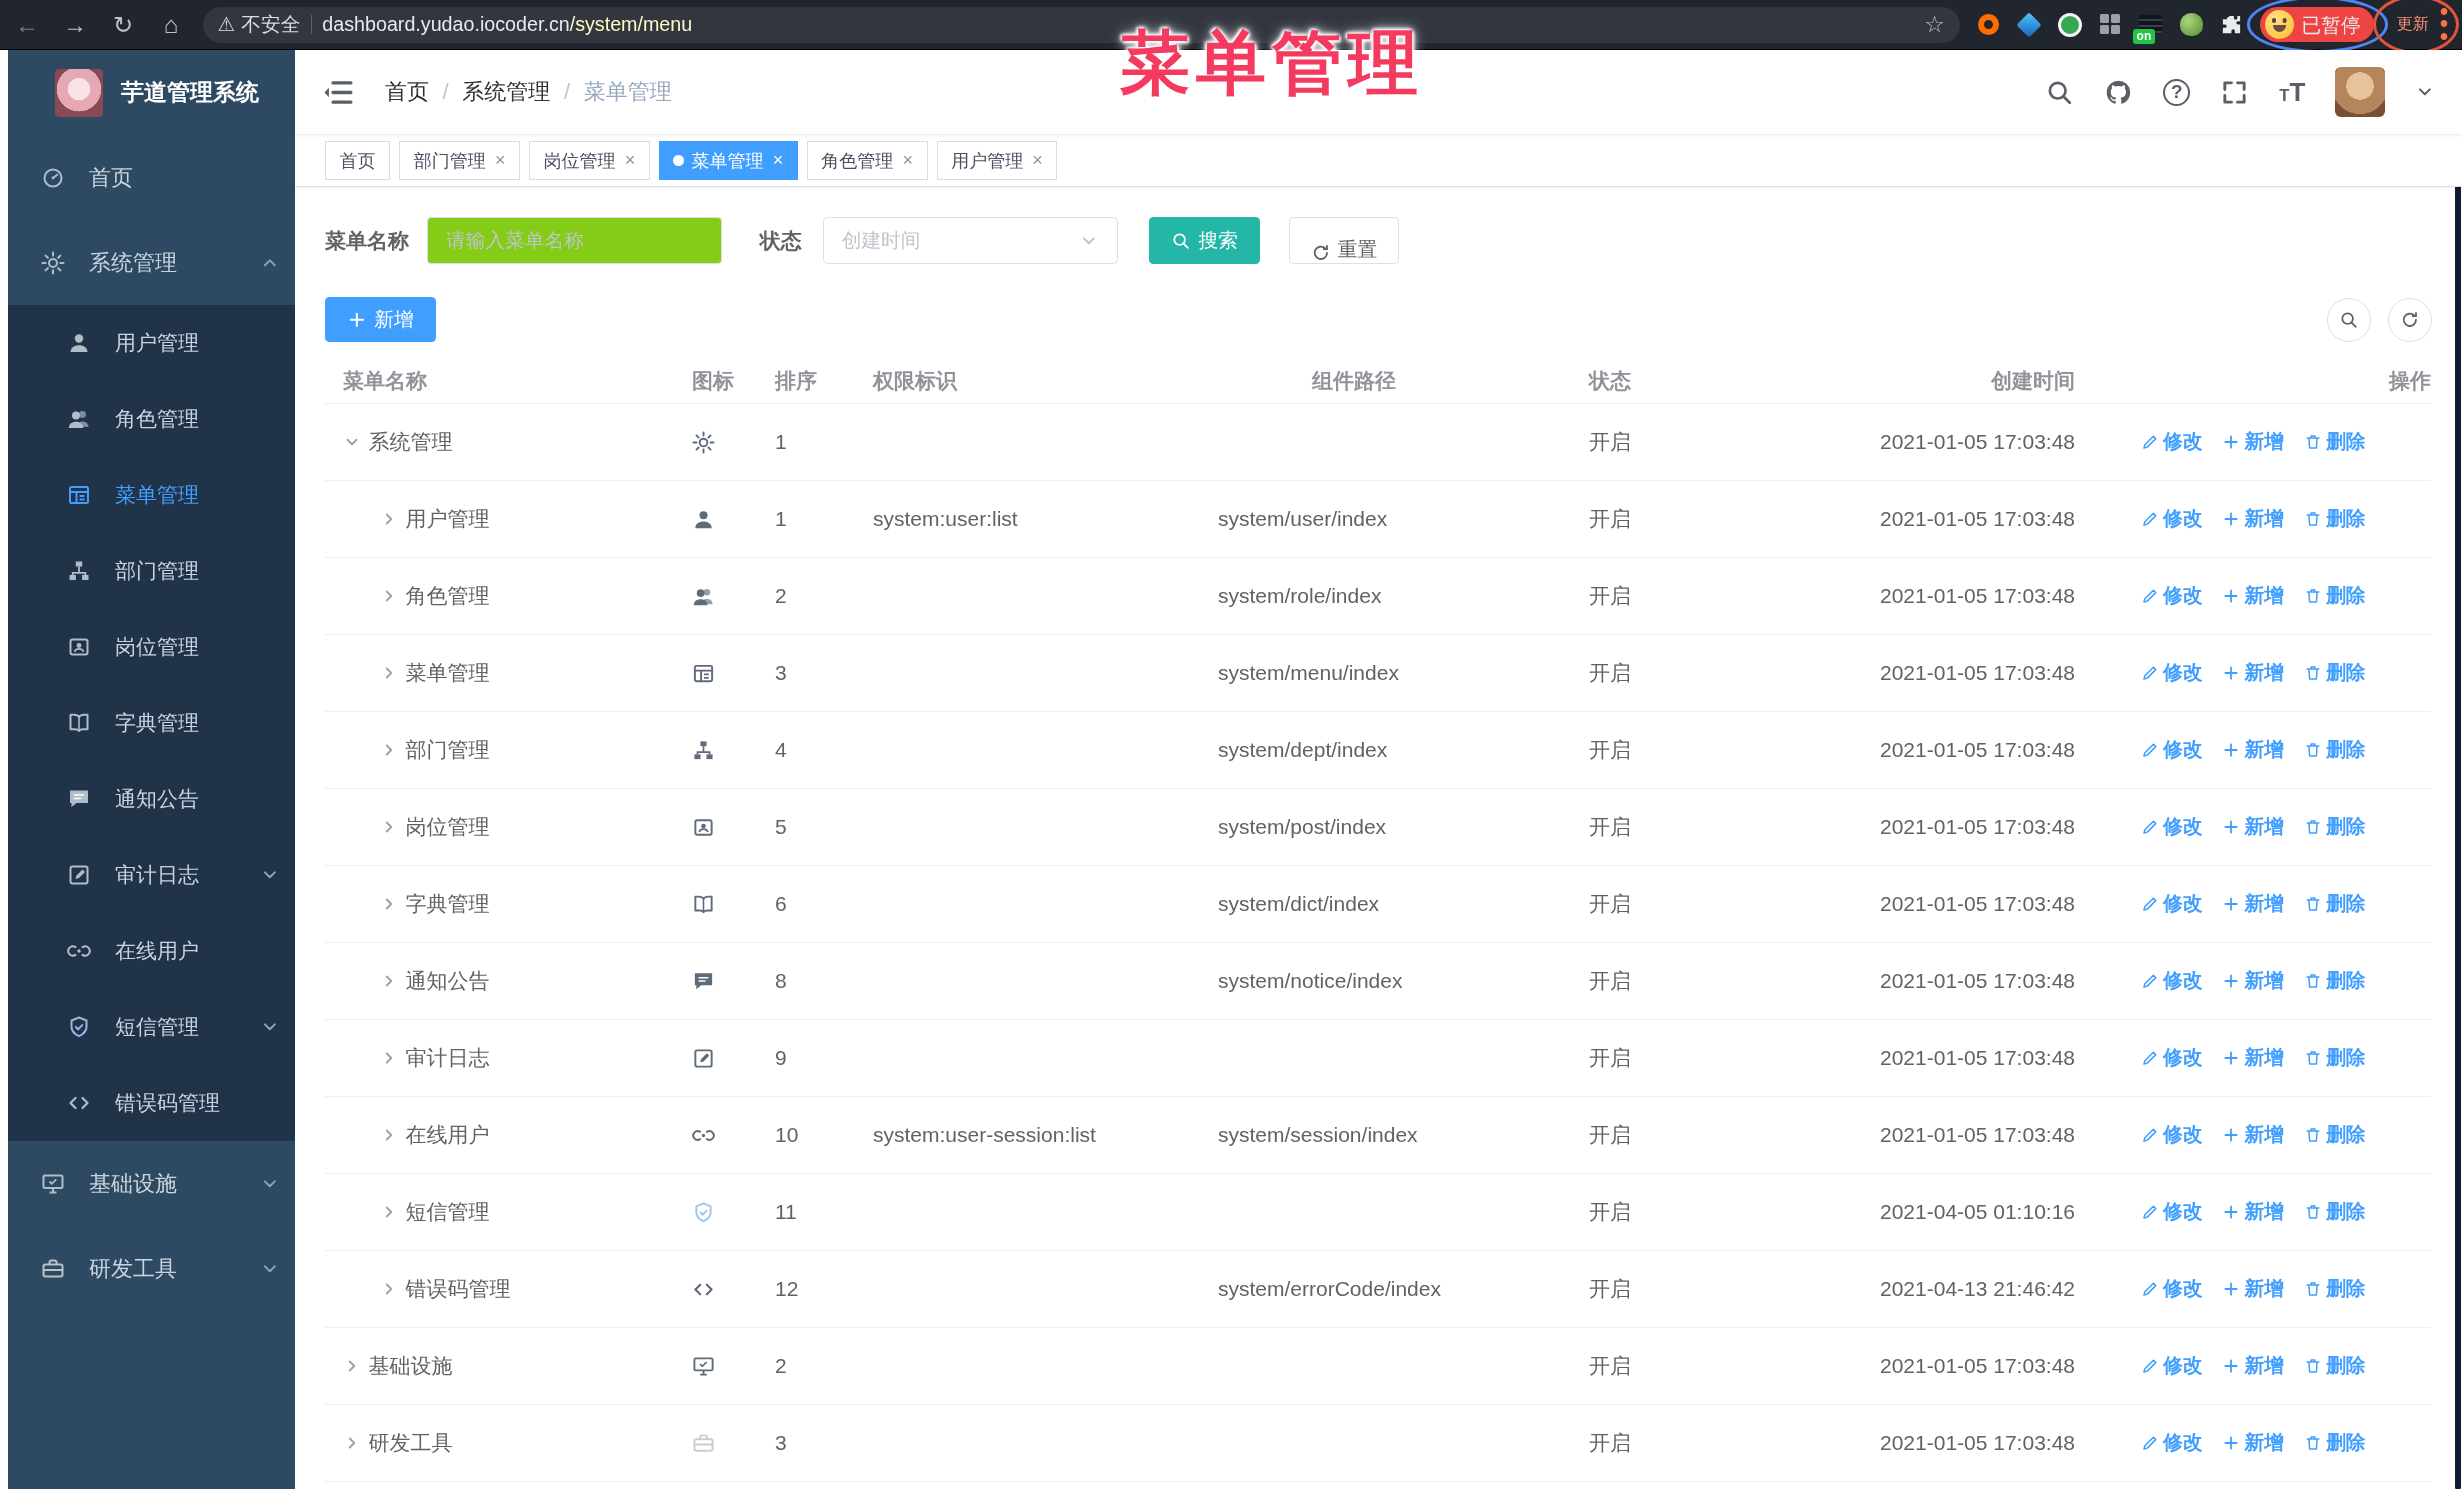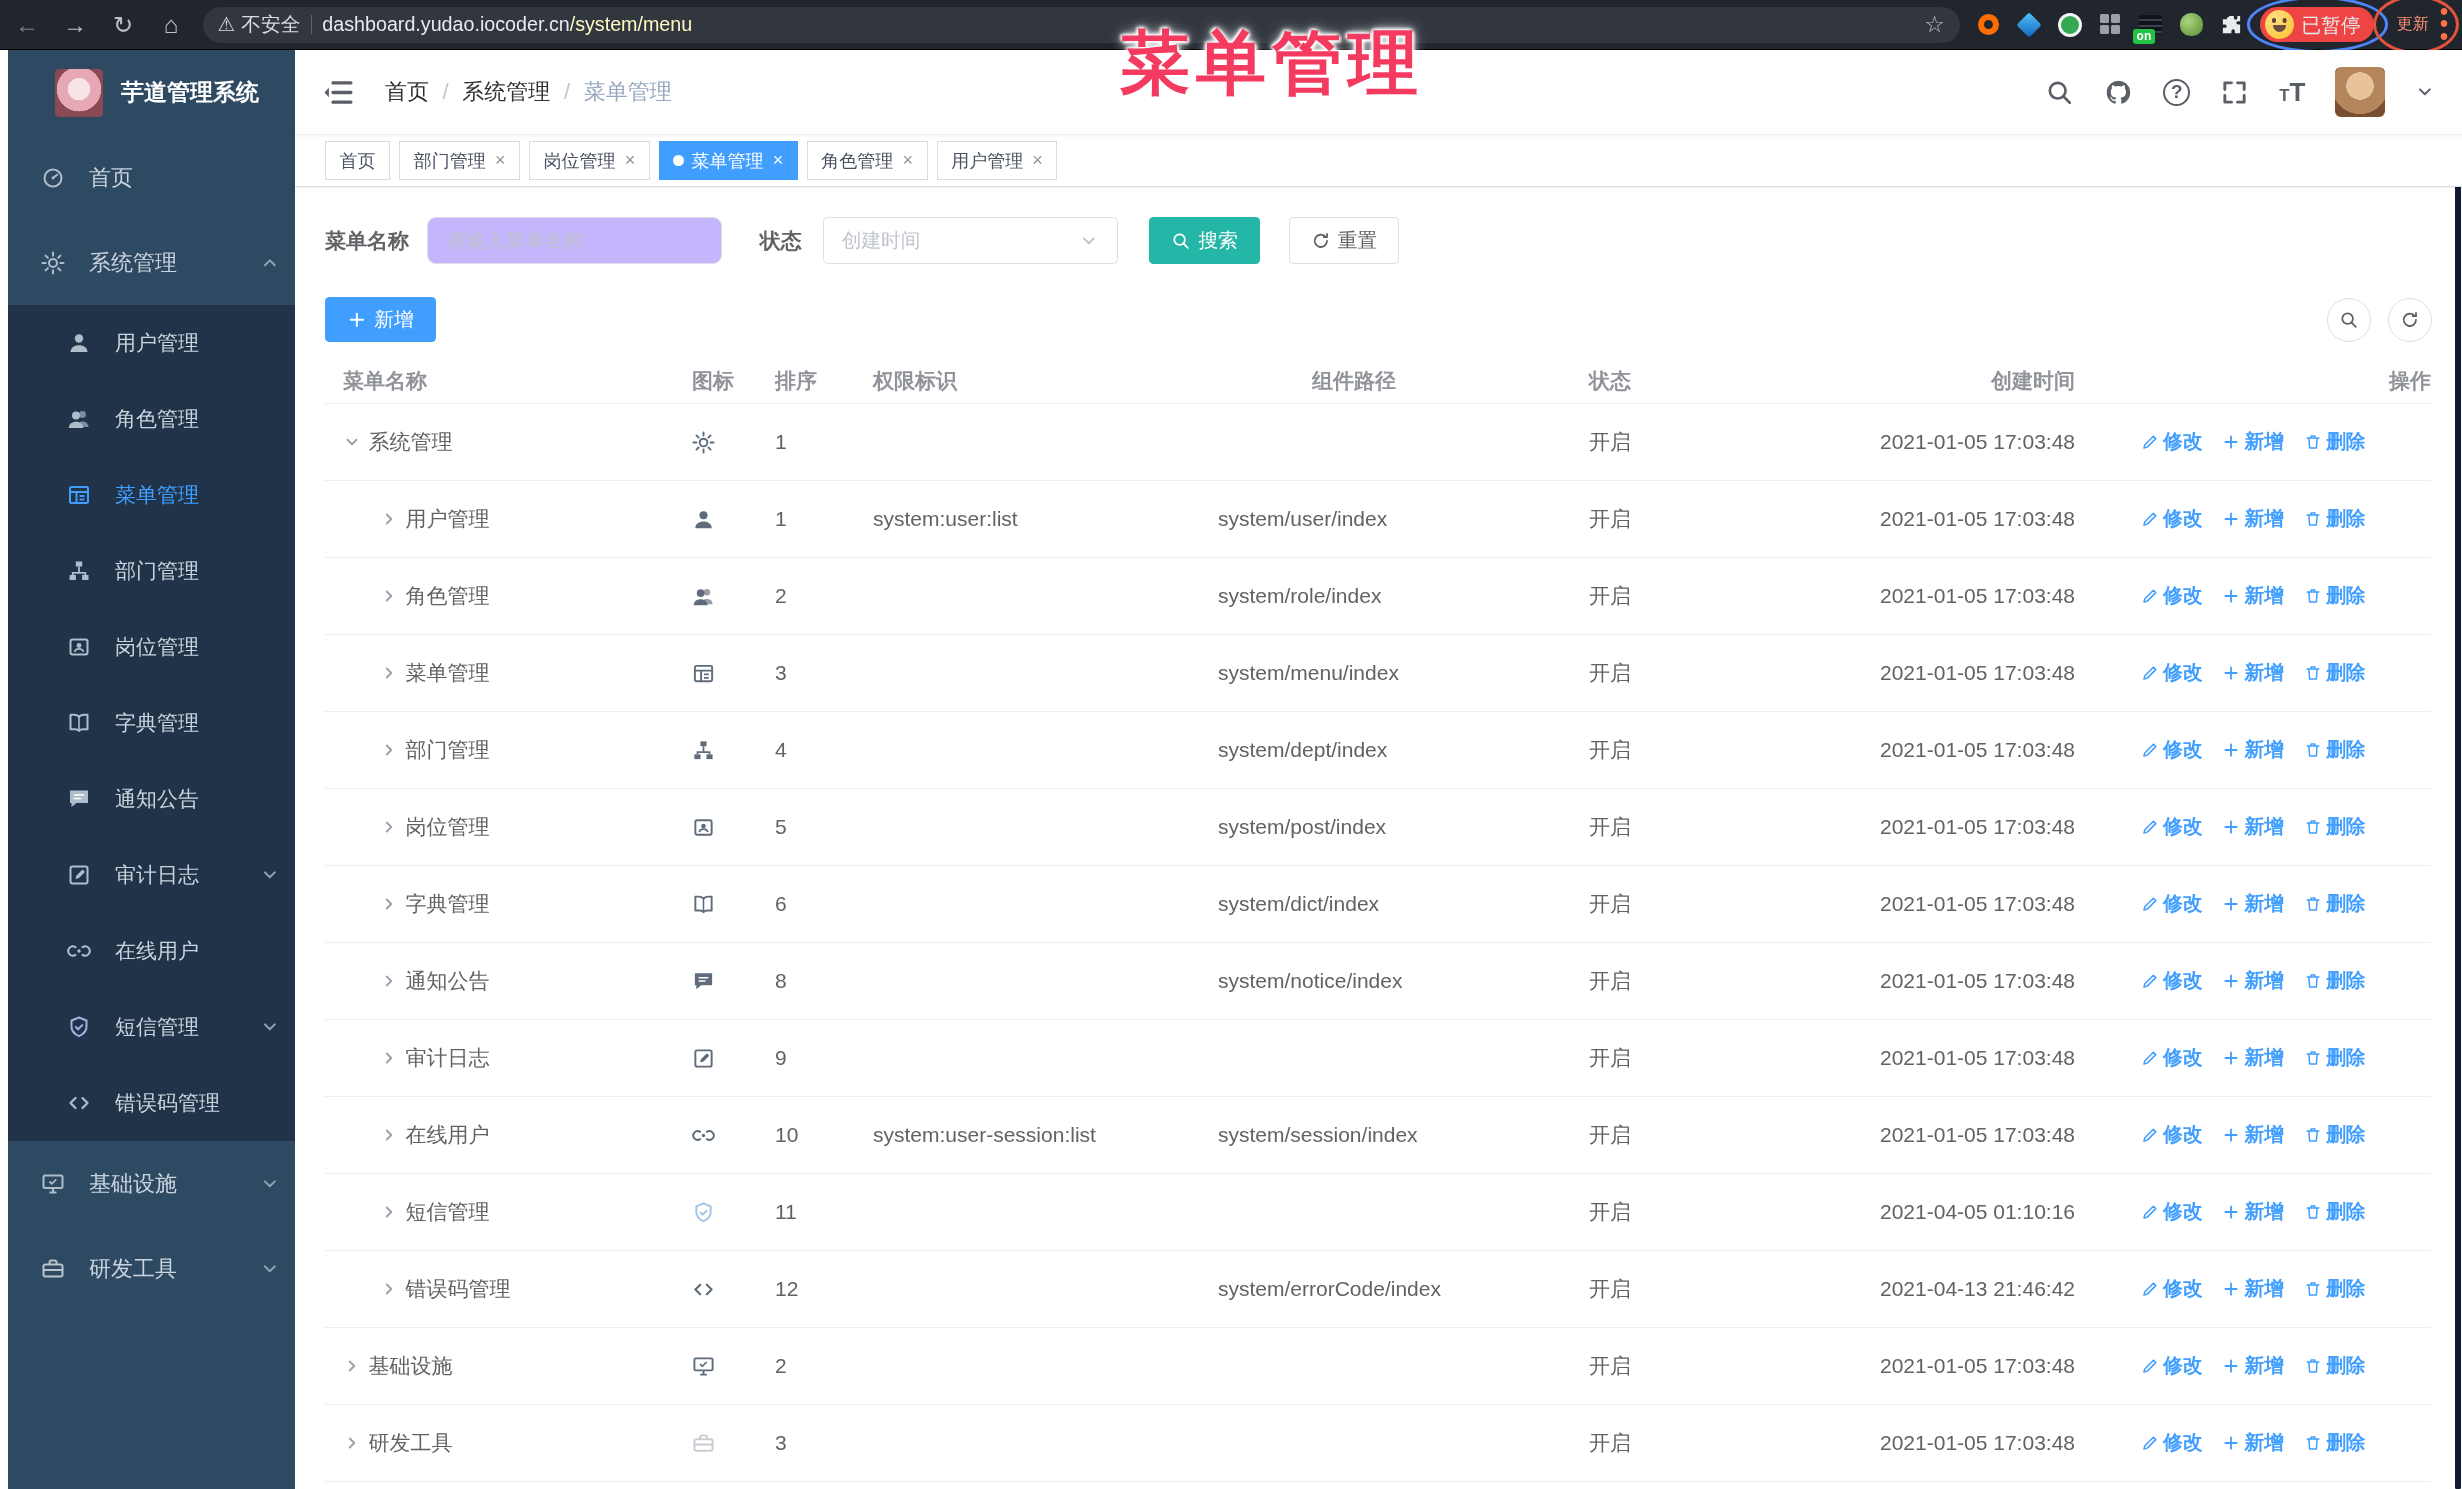--- a/index.html
+++ b/index.html
@@ -83,28 +83,28 @@
   .tagsbar{height:52px;display:flex;align-items:center;gap:9px;padding:0 30px;background:#fff;border-bottom:0.8px solid #d8dce5;box-shadow:0 0.8px 2.3px rgba(0,0,0,.08);position:relative;z-index:4;}
   .tag{height:39px;display:flex;align-items:center;gap:7.6px;padding:0 13.6px;border:0.8px solid #d8dce5;background:#fff;color:#495060;font-size:18px;cursor:pointer;white-space:nowrap;}
   .tag .x{font-size:18px;color:#909399;margin-left:1.5px;}
   .tag.active{background:var(--accent);border-color:var(--accent);color:#fff;}
   .tag.active .x{color:#fff;}
   .tag .dot{width:10.6px;height:10.6px;border-radius:50%;background:#fff;}
 
   .content{padding:30px 30px 0 30px;position:relative;}
   .filter-row{display:flex;align-items:center;gap:18px;}
   .f-label{font-size:21px;color:#606266;font-weight:700;white-space:nowrap;}
-  .f-input{width:295px;height:47px;border:0.8px solid #dcdfe6;border-radius:9px;padding:0 18px;font-size:19.7px;color:#606266;background:#c4b5fd;}
+  .f-input{width:295px;height:47px;border:0.8px solid #dcdfe6;border-radius:4px;padding:0 18px;font-size:19.7px;color:#606266;background:#84cc16;}
   .f-input::placeholder{color:#c0c4cc;}
   .f-select{width:295px;height:47px;border:0.8px solid #dcdfe6;border-radius:4.5px;padding:0 18px;font-size:19.7px;color:#c0c4cc;background:#fff;display:flex;align-items:center;justify-content:space-between;cursor:pointer;margin-left:3px;}
   .f-select .chev{width:19.7px;height:19.7px;color:#c0c4cc;}
   .btn{height:47px;border-radius:4.5px;font-size:19.7px;display:inline-flex;align-items:center;gap:7.6px;padding:0 21px;cursor:pointer;border:0.8px solid transparent;white-space:nowrap;}
   .btn .bic{width:19.7px;height:19.7px;}
   .btn-search{background:var(--teal);color:#fff;margin-left:13.6px;}
-  .btn-reset{background:#fff;color:#606266;border-color:#dcdfe6;margin-left:10.6px;}
+  .btn-reset{background:#fff;color:#606266;border-color:#dcdfe6;margin-left:10.6px;align-items:flex-end;}
   .toolbar-row{margin-top:33px;display:flex;align-items:center;}
   .btn-add{background:var(--accent);color:#fff;height:45px;}
   .round-btns{margin-left:auto;display:flex;gap:16.7px;}
   .rbtn{width:44px;height:44px;border-radius:50%;border:0.8px solid #dcdfe6;background:#fff;color:#606266;display:flex;align-items:center;justify-content:center;cursor:pointer;}
   .rbtn .bic{width:19.7px;height:19.7px;}
 
   
   .table{margin-top:16.7px;width:2106px;}
   .tr,.thead{display:grid;grid-template-columns:349px 83px 98px 345px 371px 178px 326px 356px;align-items:center;}
   .thead{height:45px;border-bottom:1.5px solid var(--border);}

